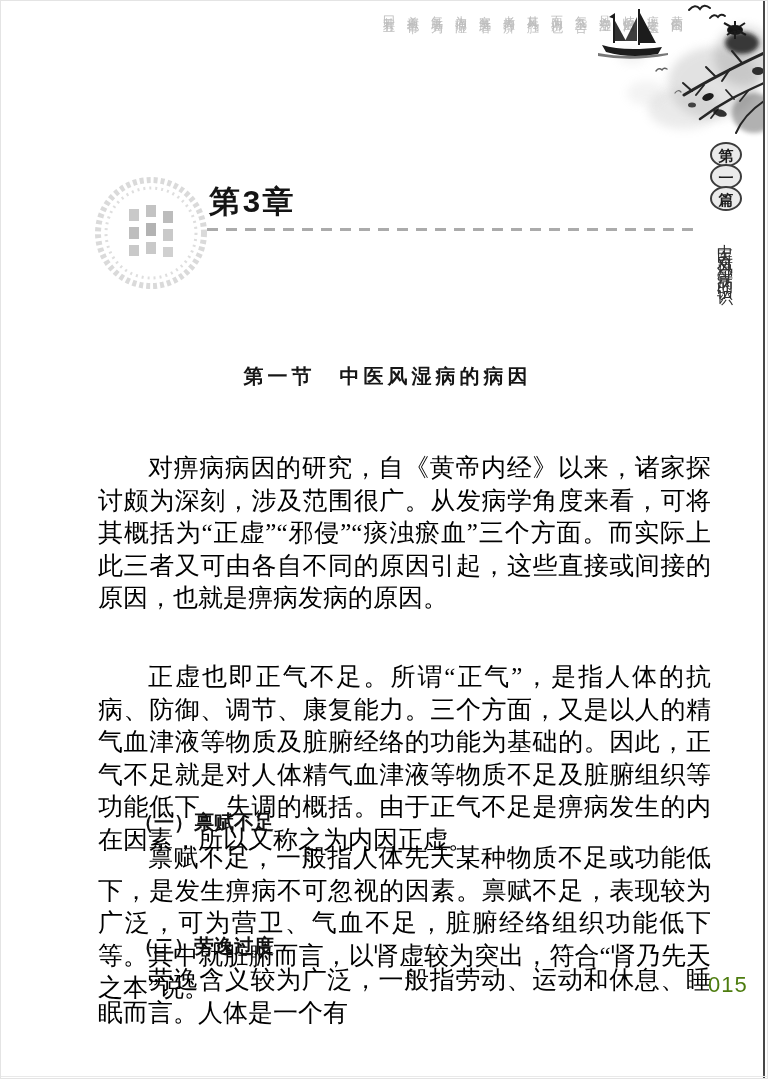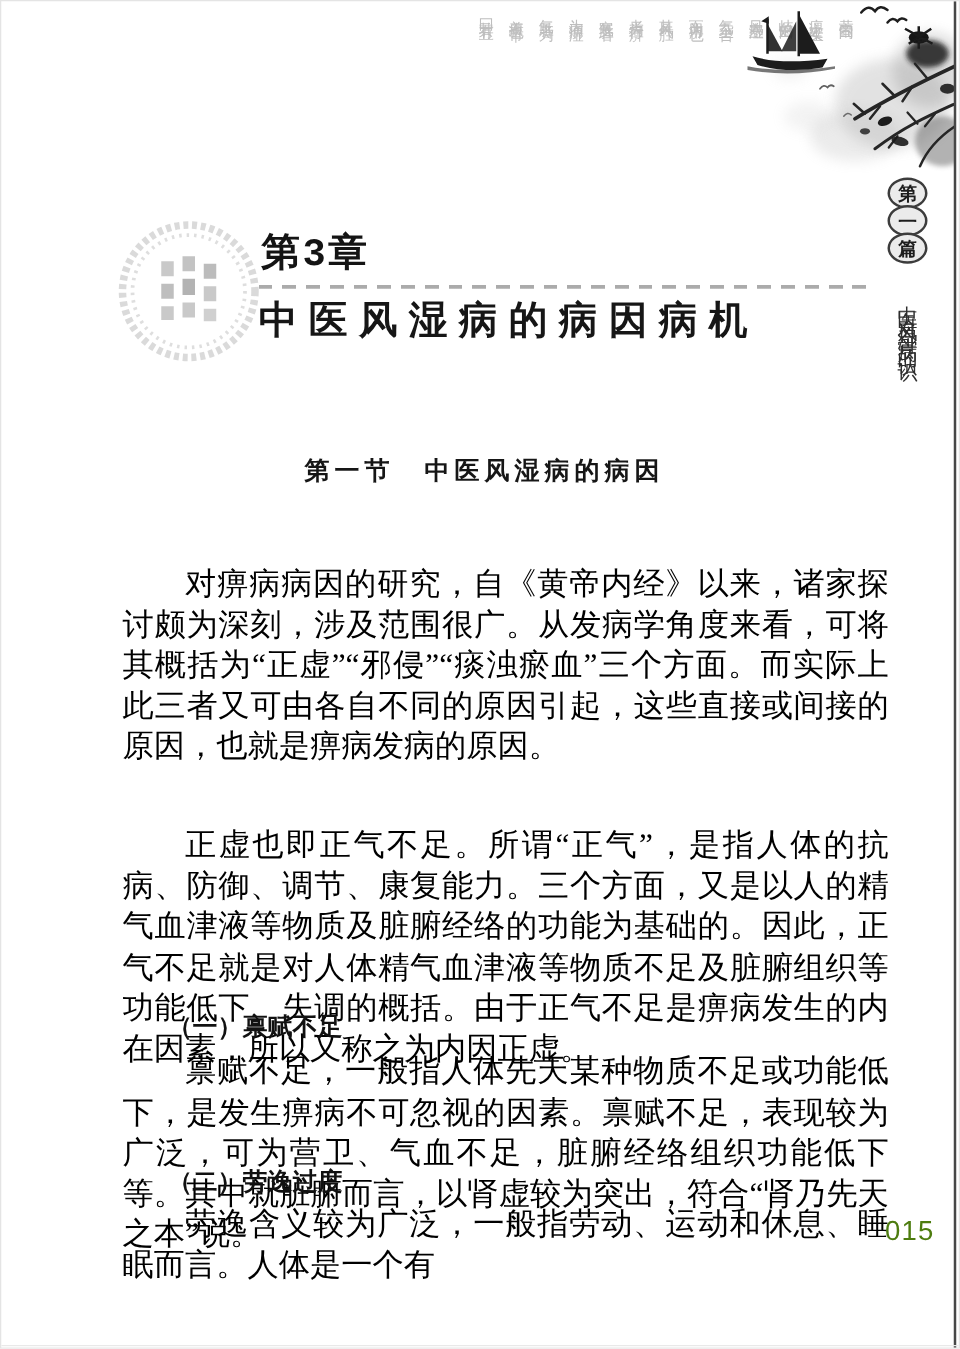--- a/index.html
+++ b/index.html
@@ -187,21 +187,20 @@
       <rect x="53" y="48" width="10" height="13" fill="#ababab"></rect>
       <rect x="53" y="67" width="10" height="12"></rect>
       <rect x="70" y="36" width="10" height="12" fill="#b5b5b5"></rect>
       <rect x="70" y="54" width="10" height="12"></rect>
       <rect x="70" y="72" width="10" height="10" fill="#cccccc"></rect>
     </g>
   </svg>
 
   <div class="chapter-number">第3章</div>
   <div class="chapter-dash"></div>
-  <div class="chapter-title">中医风湿病的病因病机</div>
 
   <div class="section-title">第一节　中医风湿病的病因</div>
 
   <p class="body-par" style="top:434px;">对痹病病因的研究，自《黄帝内经》以来，诸家探讨颇为深刻，涉及范围很广。从发病学角度来看，可将其概括为“正虚”“邪侵”“痰浊瘀血”三个方面。而实际上此三者又可由各自不同的原因引起，这些直接或间接的原因，也就是痹病发病的原因。</p>
 
 
   <p class="body-par" style="top:643px;">正虚也即正气不足。所谓“正气”，是指人体的抗病、防御、调节、康复能力。三个方面，又是以人的精气血津液等物质及脏腑经络的功能为基础的。因此，正气不足就是对人体精气血津液等物质不足及脏腑组织等功能低下、失调的概括。由于正气不足是痹病发生的内在因素，所以又称之为内因正虚。</p>
 
   <h4 class="h-sub" style="top:793px;">（一）禀赋不足</h4>
 

